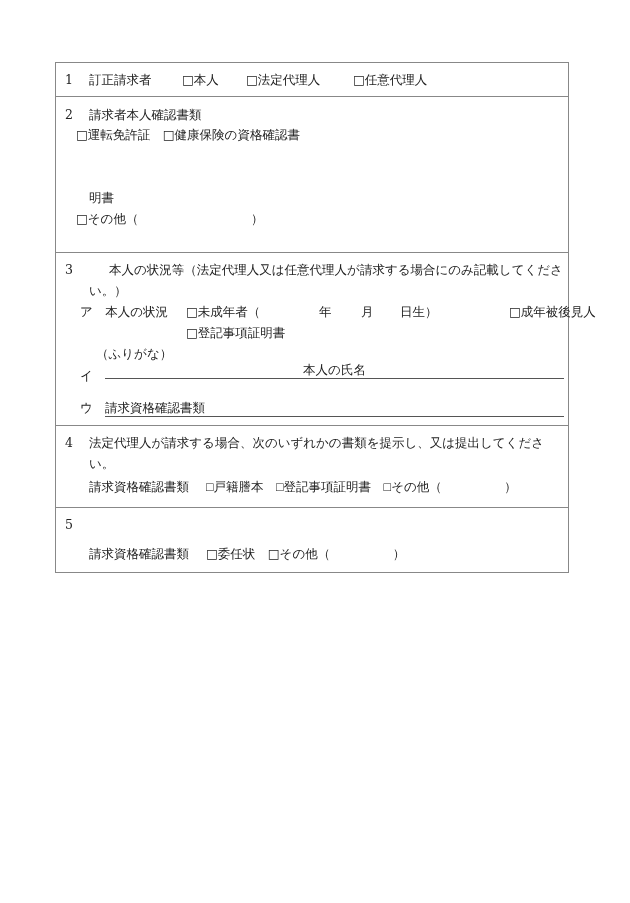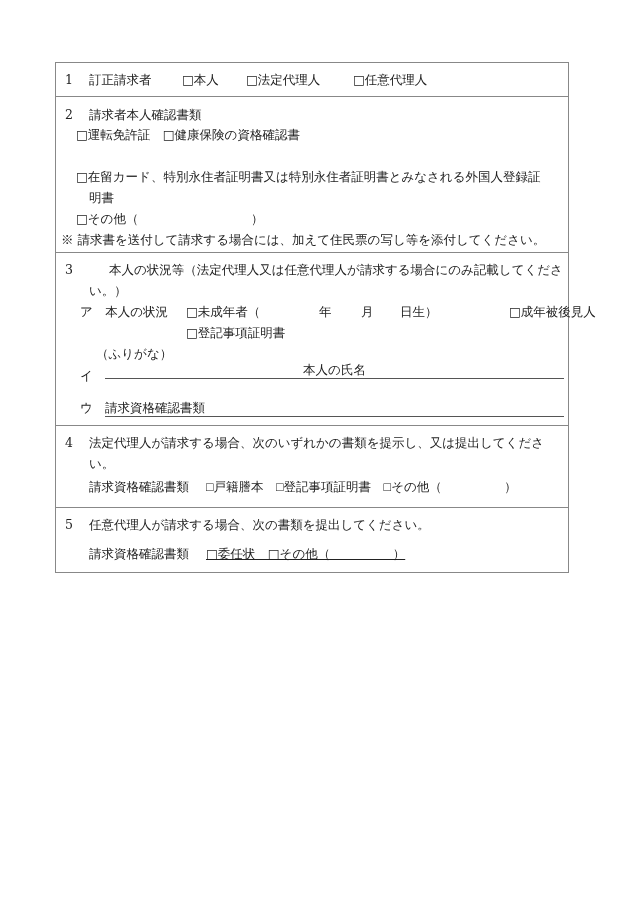--- a/index.html
+++ b/index.html
@@ -26,24 +26,22 @@
     <span class="line" style="left:33px;top:9px;">訂正請求者</span>
     <span class="line" style="left:126px;top:9px;">□本人</span>
     <span class="line" style="left:190px;top:9px;">□法定代理人</span>
     <span class="line" style="left:297px;top:9px;">□任意代理人</span>
   </div>
 
   <div class="sec s2">
     <span class="line" style="left:9px;top:10px;">2</span>
     <span class="line" style="left:33px;top:10px;">請求者本人確認書類</span>
     <span class="line" style="left:20px;top:30px;">□運転免許証　□健康保険の資格確認書</span>
-    <span class="line" style="left:20px;top:72px;">□在留カード、特別永住者証明書又は特別永住者証明書とみなされる外国人登録証</span>
     <span class="line" style="left:33px;top:93px;">明書</span>
     <span class="line" style="left:20px;top:114px;">□その他（　　　　　　　　　）</span>
-    <span class="line" style="left:5px;top:135px;">※ 請求書を送付して請求する場合には、加えて住民票の写し等を添付してください。</span>
   </div>
 
   <div class="sec s3">
     <span class="line" style="left:9px;top:9px;">3</span>
     <span class="line" style="left:33px;top:9px;margin-left:20px;">本人の状況等（法定代理人又は任意代理人が請求する場合にのみ記載してくださ</span>
     <span class="line" style="left:33px;top:30px;">い。）</span>
     <span class="line" style="left:24px;top:51px;">ア　本人の状況</span>
     <span class="line" style="left:130px;top:51px;">□未成年者（</span>
     <span class="line" style="left:263px;top:51px;">年</span>
     <span class="line" style="left:305px;top:51px;">月</span>
@@ -60,18 +58,17 @@
   <div class="sec s4">
     <span class="line" style="left:9px;top:9px;">4</span>
     <span class="line" style="left:33px;top:9px;text-align:center;">法定代理人が請求する場合、次のいずれかの書類を提示し、又は提出してくださ</span>
     <span class="line" style="left:33px;top:30px;">い。</span>
     <span class="line" style="left:33px;top:53px;">請求資格確認書類</span>
     <span class="line" style="left:150px;top:53px;font-family:Liberation Serif, serif;">□戸籍謄本　□登記事項証明書　□その他（　　　　　）</span>
   </div>
 
   <div class="sec s5">
     <span class="line" style="left:9px;top:9px;">5</span>
-    <span class="line" style="left:33px;top:9px;">任意代理人が請求する場合、次の書類を提出してください。</span>
     <span class="line" style="left:33px;top:38px;">請求資格確認書類</span>
-    <span class="line" style="left:150px;top:38px;text-decoration:underline;">□委任状　□その他（　　　　　）</span>
+    <span class="line" style="left:150px;top:38px;">□委任状　□その他（　　　　　）</span>
   </div>
 
 </div>
 
 </body></html>

